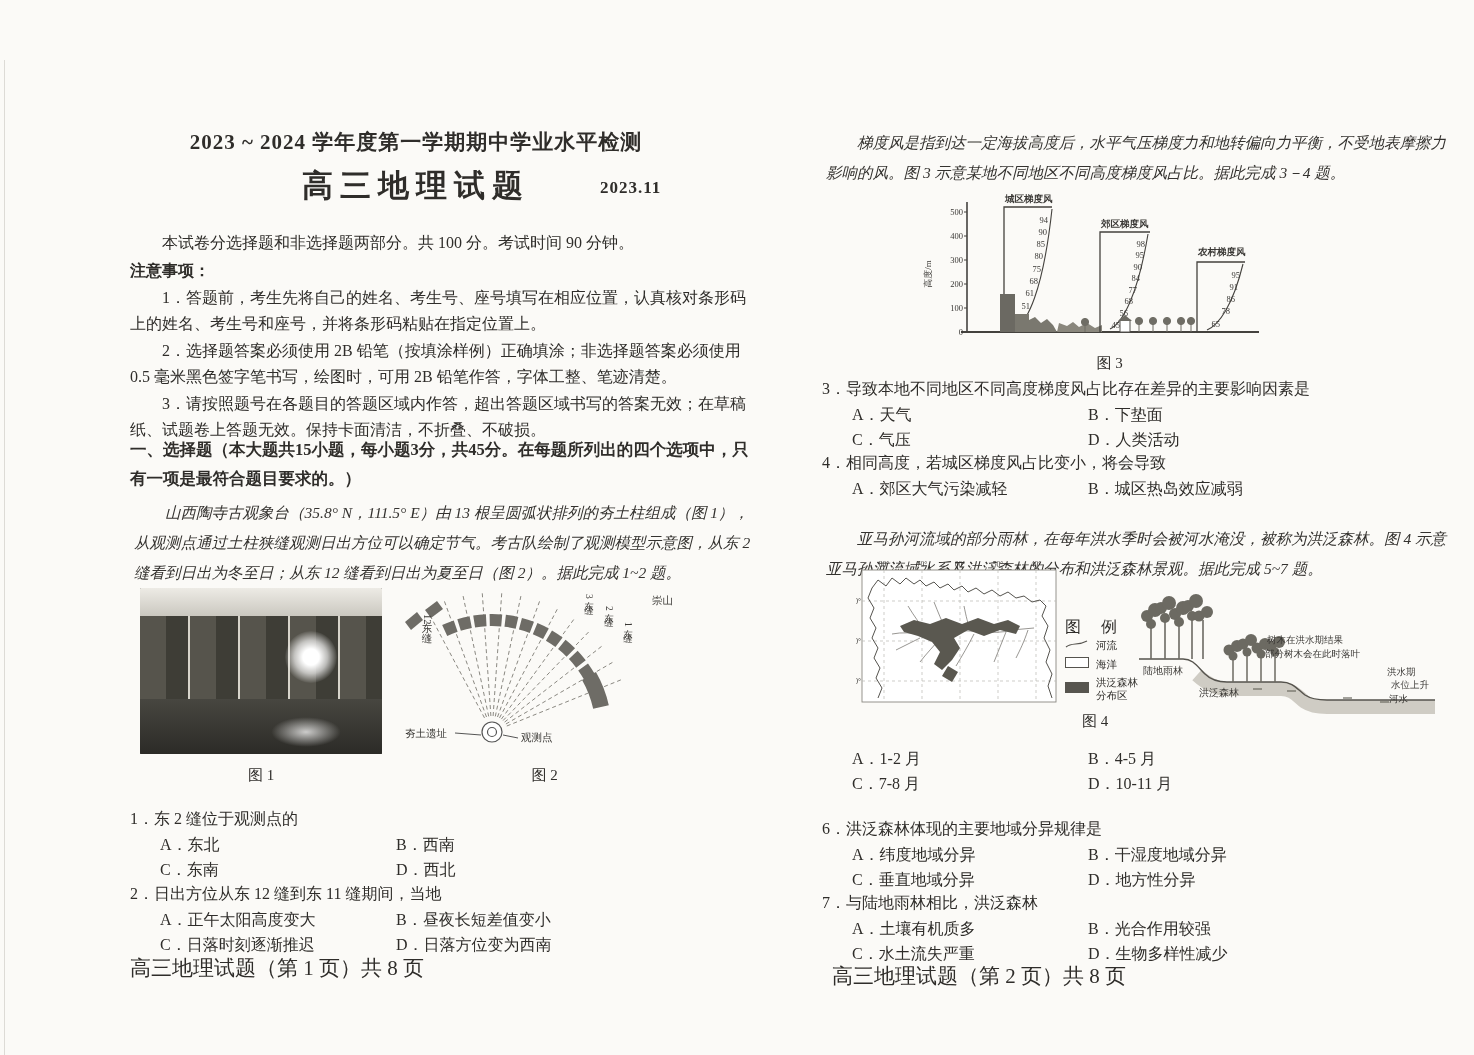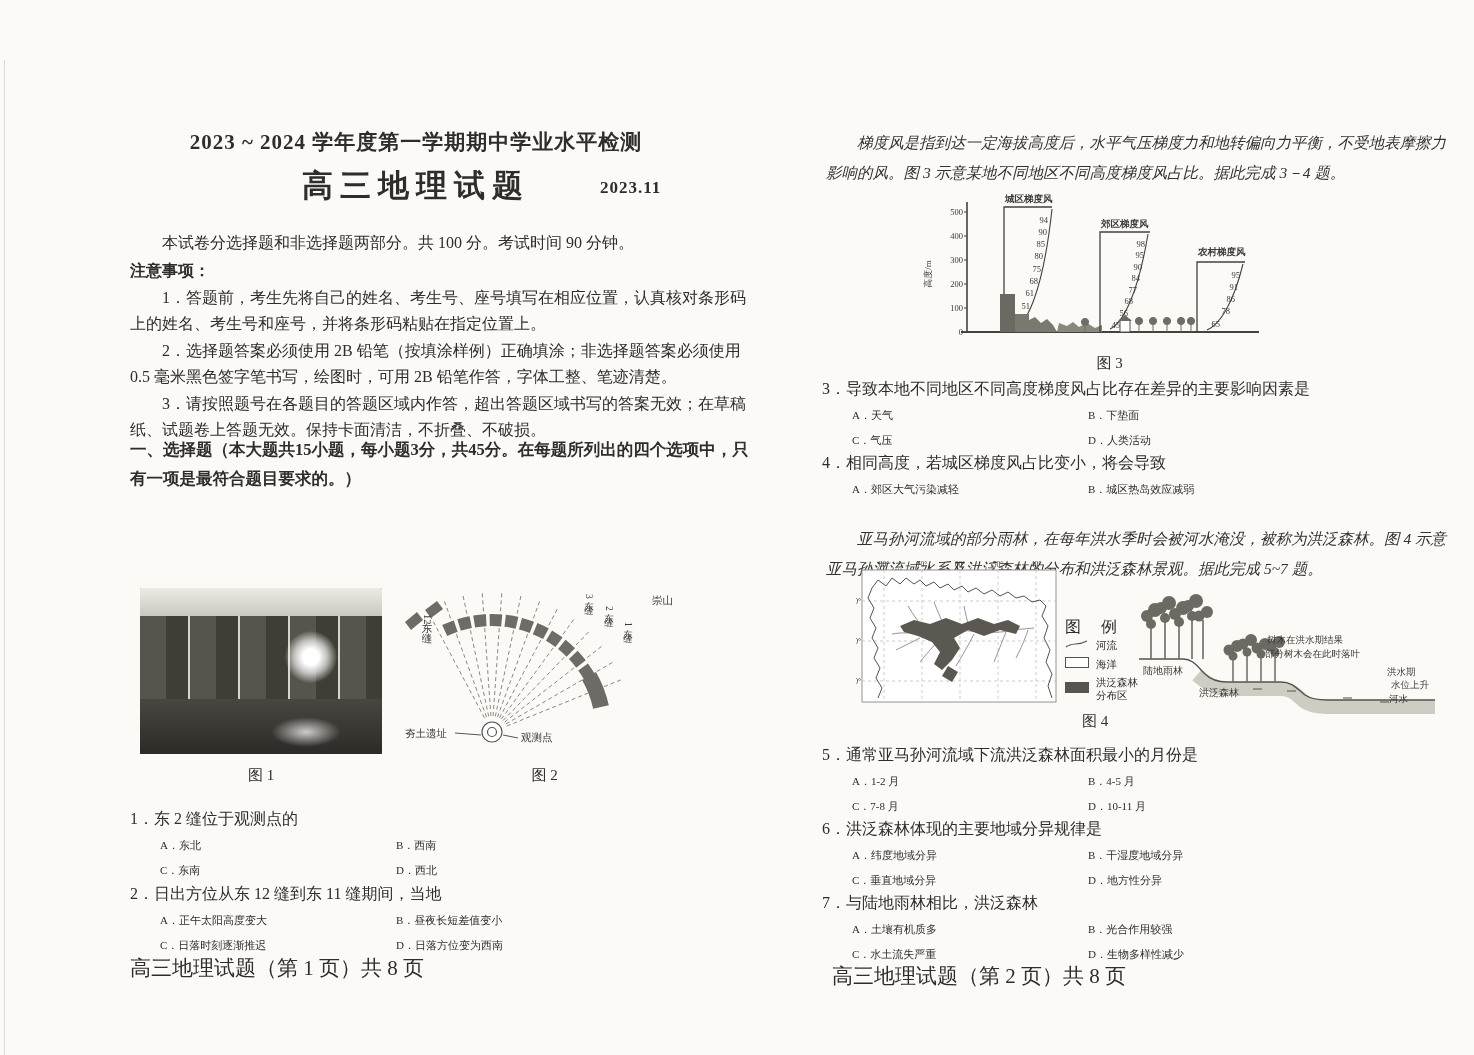--- a/index.html
+++ b/index.html
@@ -17,21 +17,21 @@
   p{margin:0;}
   .t1{font-size:21px;font-weight:bold;letter-spacing:1px;}
   .t2{font-size:31px;font-weight:bold;letter-spacing:7px;}
   .date{position:absolute;left:447px;top:16px;font-size:17px;font-weight:bold;letter-spacing:1px;}
   .body-text{font-size:16px;line-height:26.5px;}
   .indent{text-indent:2em;}
   .bold{font-weight:bold;}
   .section{font-size:16.5px;font-weight:bold;line-height:29px;}
   .stim{font-size:15.5px;line-height:30px;font-style:italic;color:#34322f;}
   .q-text{font-size:16px;line-height:22px;}
-  .opts{display:flex;padding-left:30px;font-size:11px;line-height:24.5px;}
+  .opts{display:flex;padding-left:30px;font-size:16px;line-height:24.5px;}
   .opts .o1{width:236px;}
   .opts .o2{flex:1;}
   .q .opts-wrap{margin-top:3px;}
   .footer{font-size:21px;text-align:left;}
   .caption{font-size:15px;text-align:center;}
   
   .photo{position:absolute;overflow:hidden;background:#3a3934;border-radius:1px;}
   .photo .sky{position:absolute;left:0;top:0;right:0;height:36%;background:linear-gradient(#edebe5,#b9b6ad 70%,#8e8b82);}
   .photo .pillars{position:absolute;left:0;top:17%;right:0;height:55%;
      background:repeating-linear-gradient(90deg,#56544c 0 26px,#3e3d36 26px 48px,#d8d5cb 48px 50px);
@@ -69,20 +69,21 @@
 
   <div class="blk body-text" style="top:130px;">
     <p class="bold">注意事项：</p>
     <p class="indent">1．答题前，考生先将自己的姓名、考生号、座号填写在相应位置，认真核对条形码上的姓名、考生号和座号，并将条形码粘贴在指定位置上。</p>
     <p class="indent">2．选择题答案必须使用 2B 铅笔（按填涂样例）正确填涂；非选择题答案必须使用 0.5 毫米黑色签字笔书写，绘图时，可用 2B 铅笔作答，字体工整、笔迹清楚。</p>
     <p class="indent">3．请按照题号在各题目的答题区域内作答，超出答题区域书写的答案无效；在草稿纸、试题卷上答题无效。保持卡面清洁，不折叠、不破损。</p>
   </div>
 
   <div class="blk section" style="top:307px;">一、选择题（本大题共15小题，每小题3分，共45分。在每题所列出的四个选项中，只有一项是最符合题目要求的。）</div>
 
+  <div class="blk stim indent" style="top:370px;padding-left:4px;">山西陶寺古观象台（35.8° N，111.5° E）由 13 根呈圆弧状排列的夯土柱组成（图 1），从观测点通过土柱狭缝观测日出方位可以确定节气。考古队绘制了观测模型示意图，从东 2 缝看到日出为冬至日；从东 12 缝看到日出为夏至日（图 2）。据此完成 1~2 题。</div>
 
   <div class="blk" style="top:452px;height:206px;">
     <div class="photo" style="left:10px;top:8px;width:242px;height:166px;">
       <div class="sky"></div>
       <div class="pillars"></div>
       <div class="ground"></div>
       <div class="sun"></div>
       <div class="glint"></div>
     </div>
     <div class="caption" style="position:absolute;left:10px;top:186px;width:242px;">图 1</div>
@@ -399,21 +400,20 @@
       <text x="62" y="140" font-size="10">洪泛森林</text>
       <text x="130" y="87" font-size="9.5">树木在洪水期结果</text>
       <text x="128" y="101" font-size="9.5">部分树木会在此时落叶</text>
       <text x="250" y="119" font-size="9.5">洪水期</text>
       <text x="254" y="132" font-size="9.5">水位上升</text>
       <text x="252" y="146" font-size="9.5">河水</text>
     </svg>
   </div>
 
   <div class="blk q" style="top:622px;">
-    <p class="q-text">5．通常亚马孙河流域下流洪泛森林面积最小的月份是</p>
     <div class="opts-wrap">
       <div class="opts">
         <span class="o1">A．1-2 月</span>
         <span class="o2">B．4-5 月</span>
       </div>
       <div class="opts">
         <span class="o1">C．7-8 月</span>
         <span class="o2">D．10-11 月</span>
       </div>
     </div>

